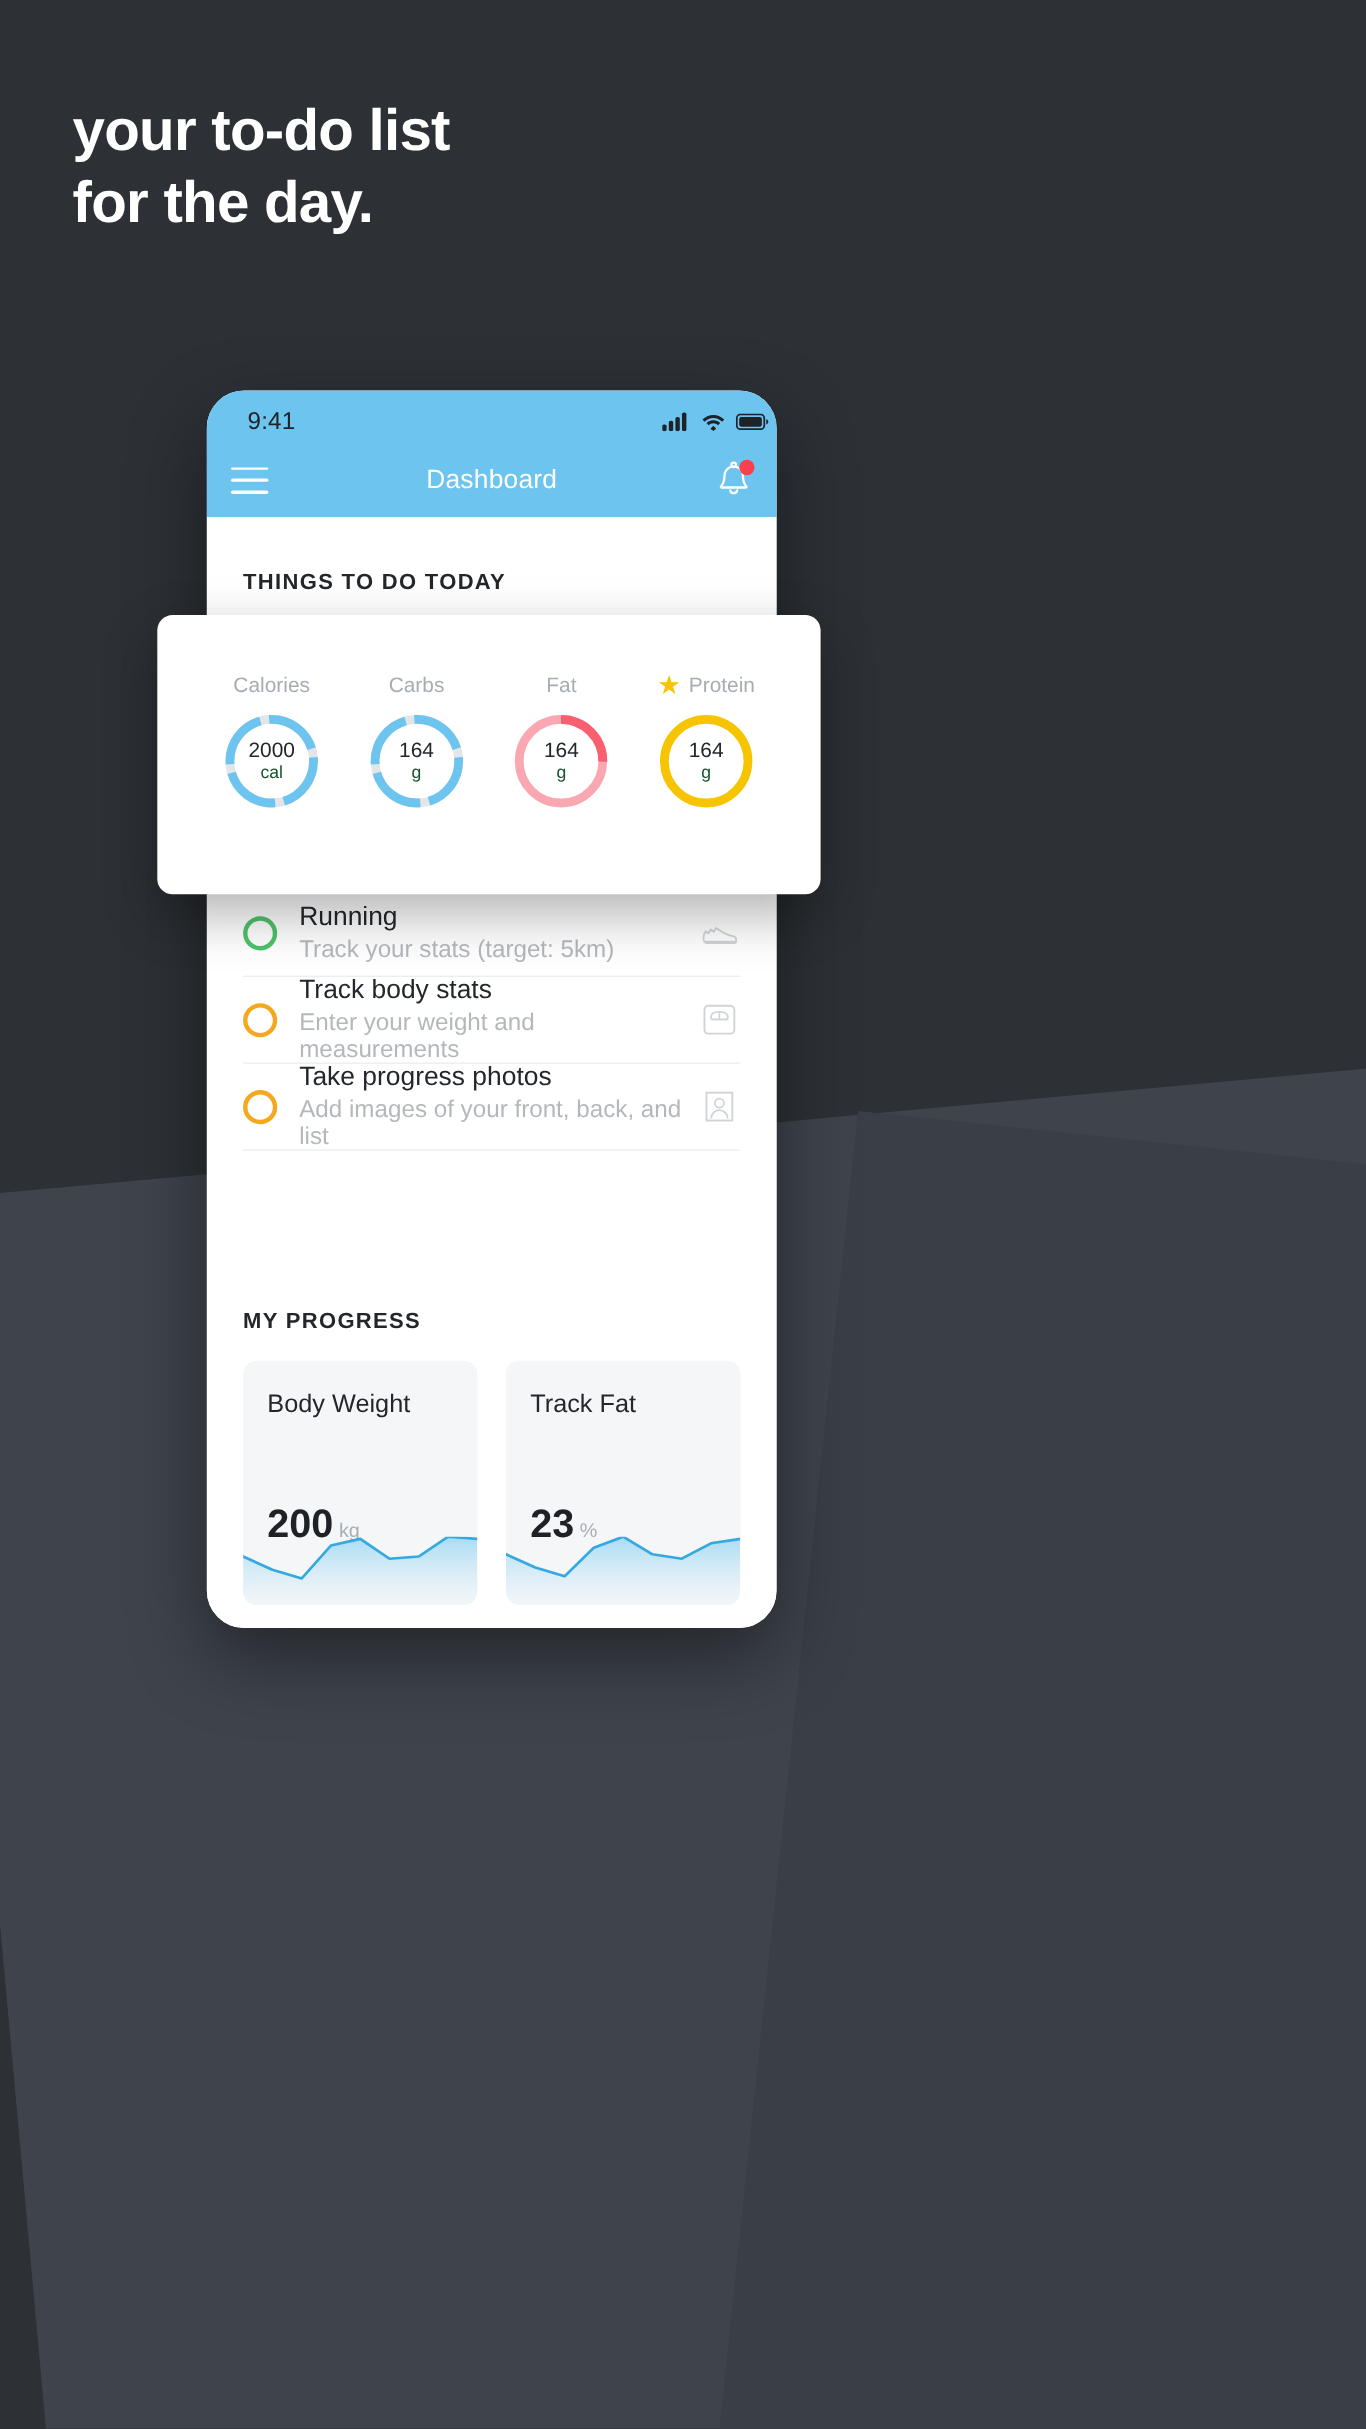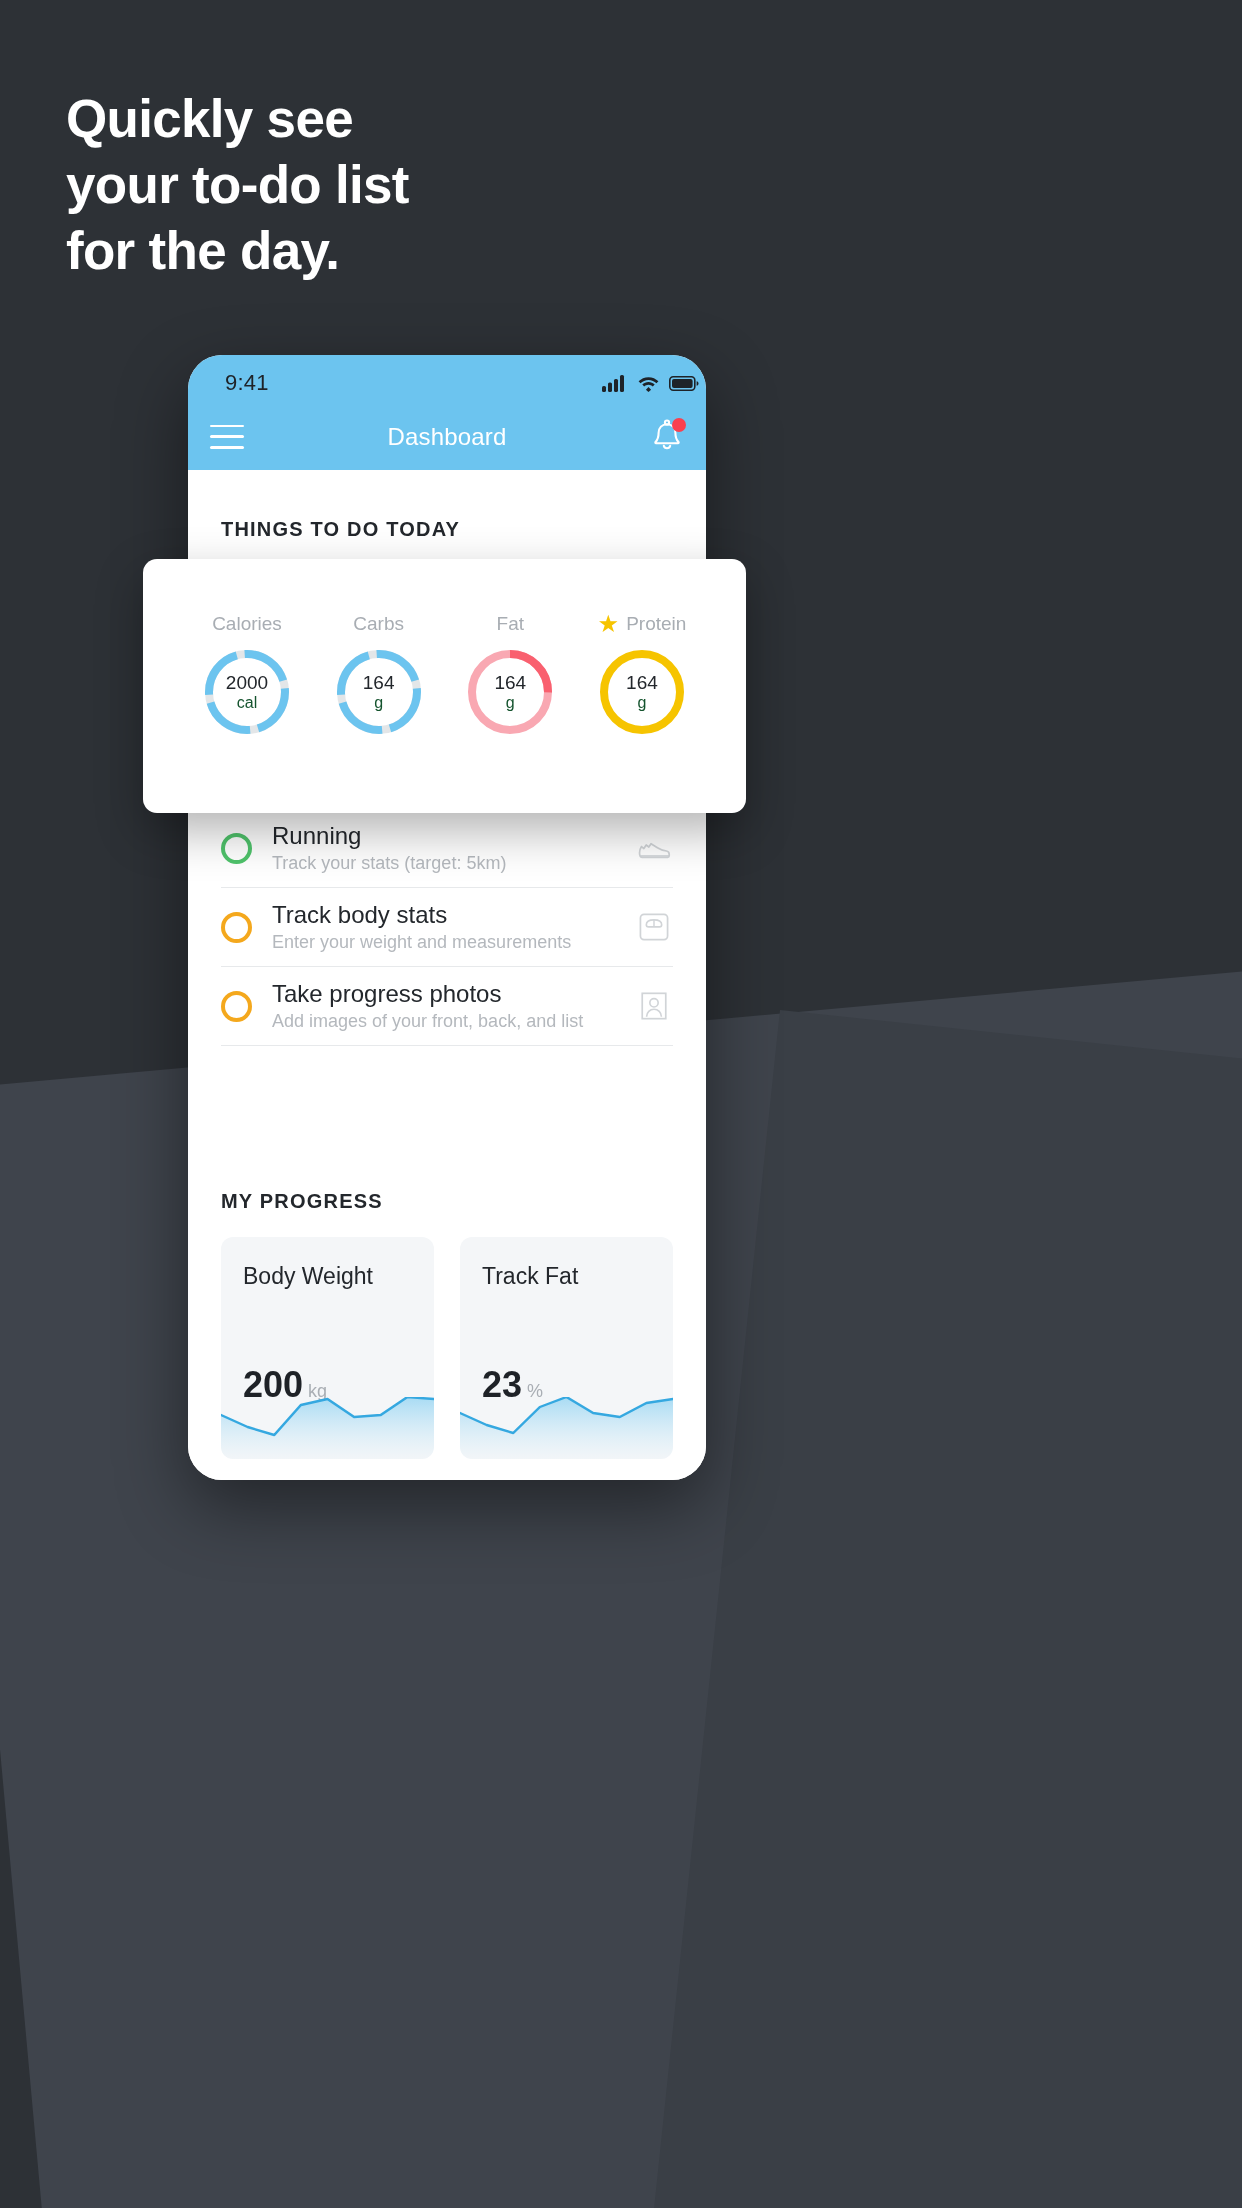--- a/index.html
+++ b/index.html
@@ -159,21 +159,21 @@
     flex: 0 0 auto;
   }
   .ring.green { border-color: #4fc36b; }
   .task-text { margin-left: 20px; flex: 1 1 auto; }
   .task-title {
     font-size: 24px;
     color: #23272c;
     line-height: 1.12;
   }
   .task-sub {
-    font-size: 18px;
+    font-size: 22px;
     color: #b4b8bd;
     margin-top: 3px;
     line-height: 1.12;
   }
   .task-icon { flex: 0 0 auto; width: 38px; height: 38px; opacity: .85; }
 
   .sec-progress { margin-top: 144px; }
   .cards {
     display: flex;
     gap: 26px;
@@ -257,21 +257,20 @@
 </style>
 </head>
 <body>
 
 <div id="stage">
 
   <div class="bg-band"></div>
   <div class="bg-band-2"></div>
 
   <div class="headline">
-    <span class="hl-line">Quickly see</span>
     <span class="hl-line">your to-do list</span>
     <span class="hl-line">for the day.</span>
   </div>
 
   <div class="phone">
 
     <div class="phone-top">
 
       <div class="statusbar">
         <div class="status-time">9:41</div>

